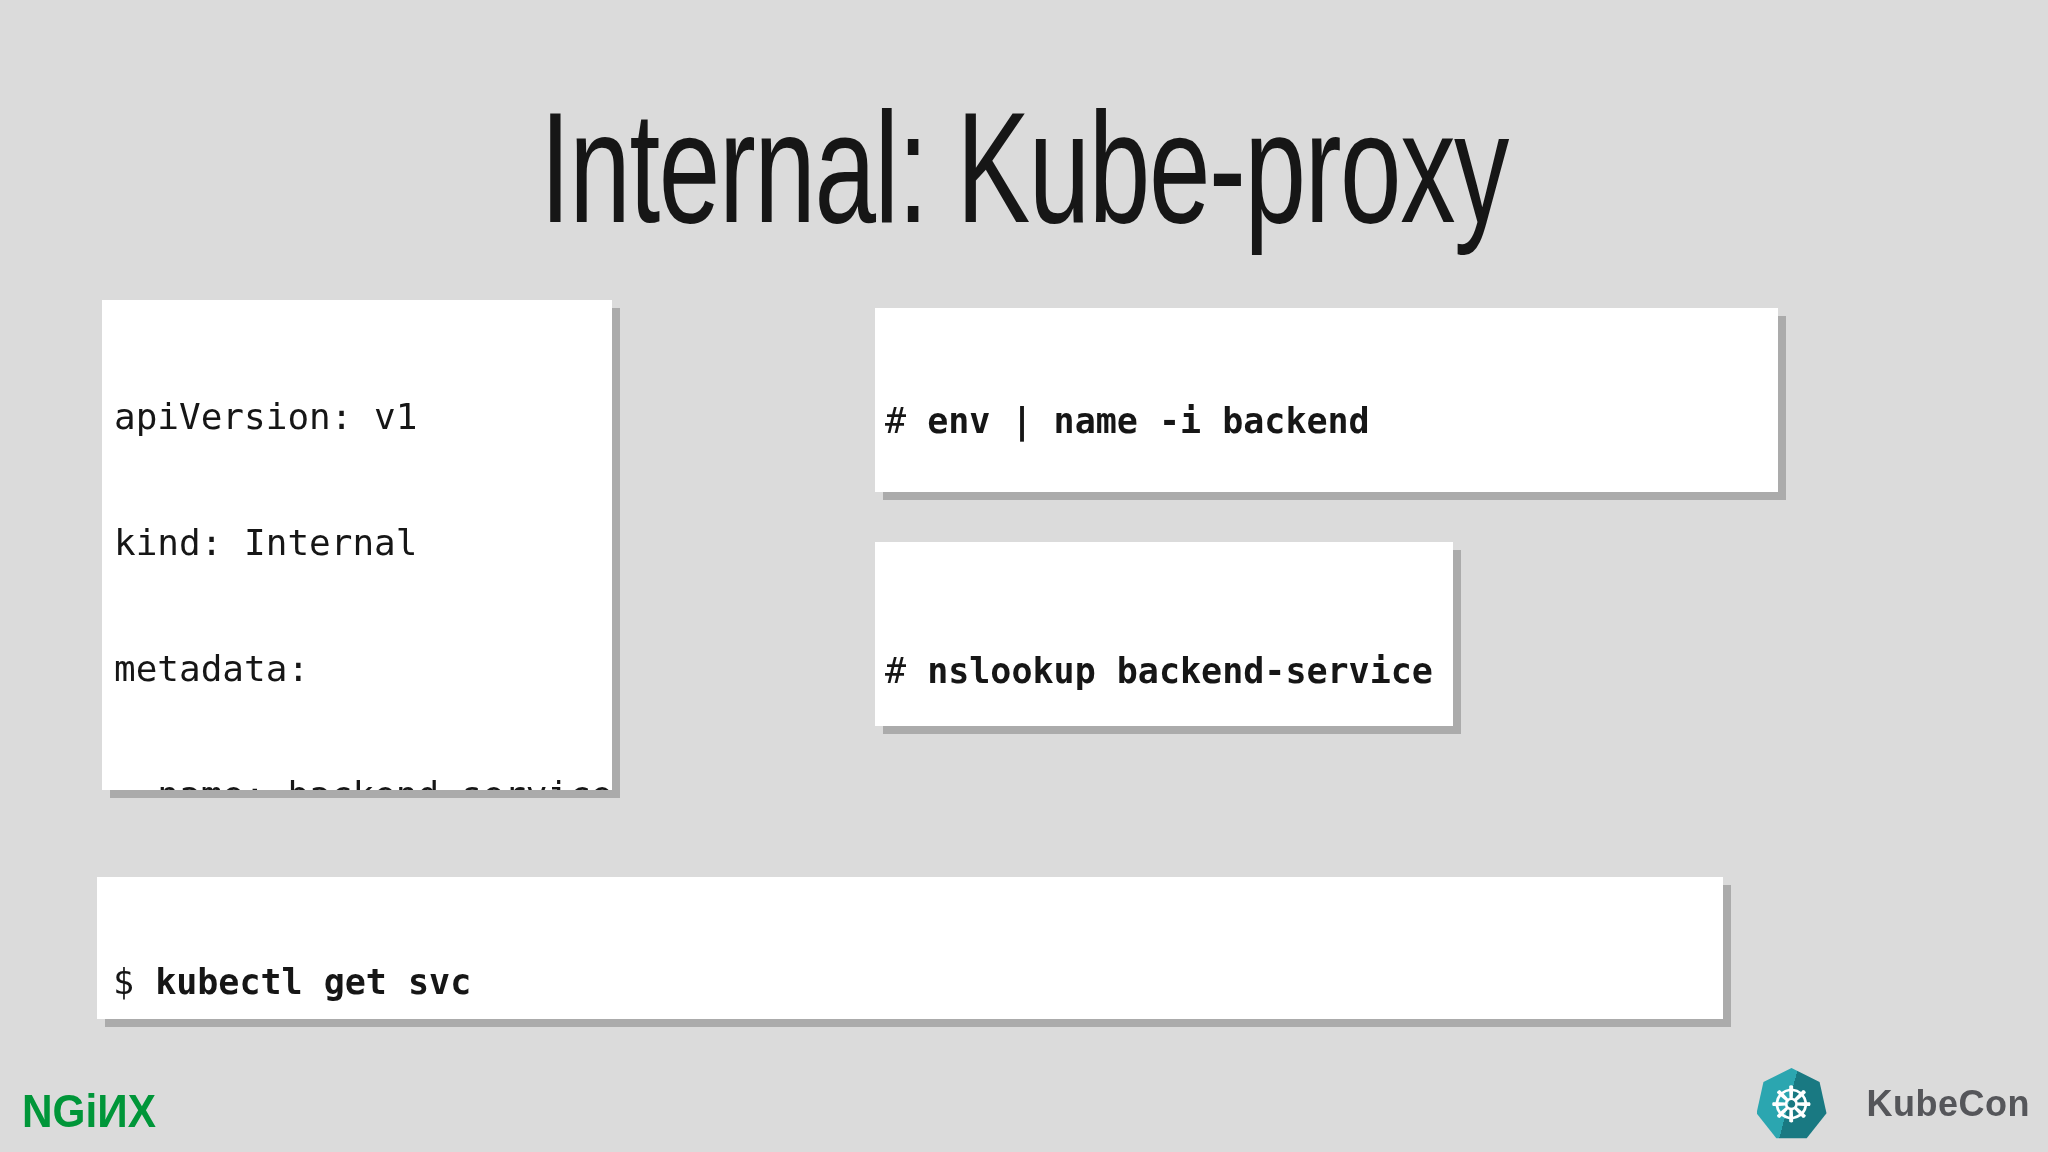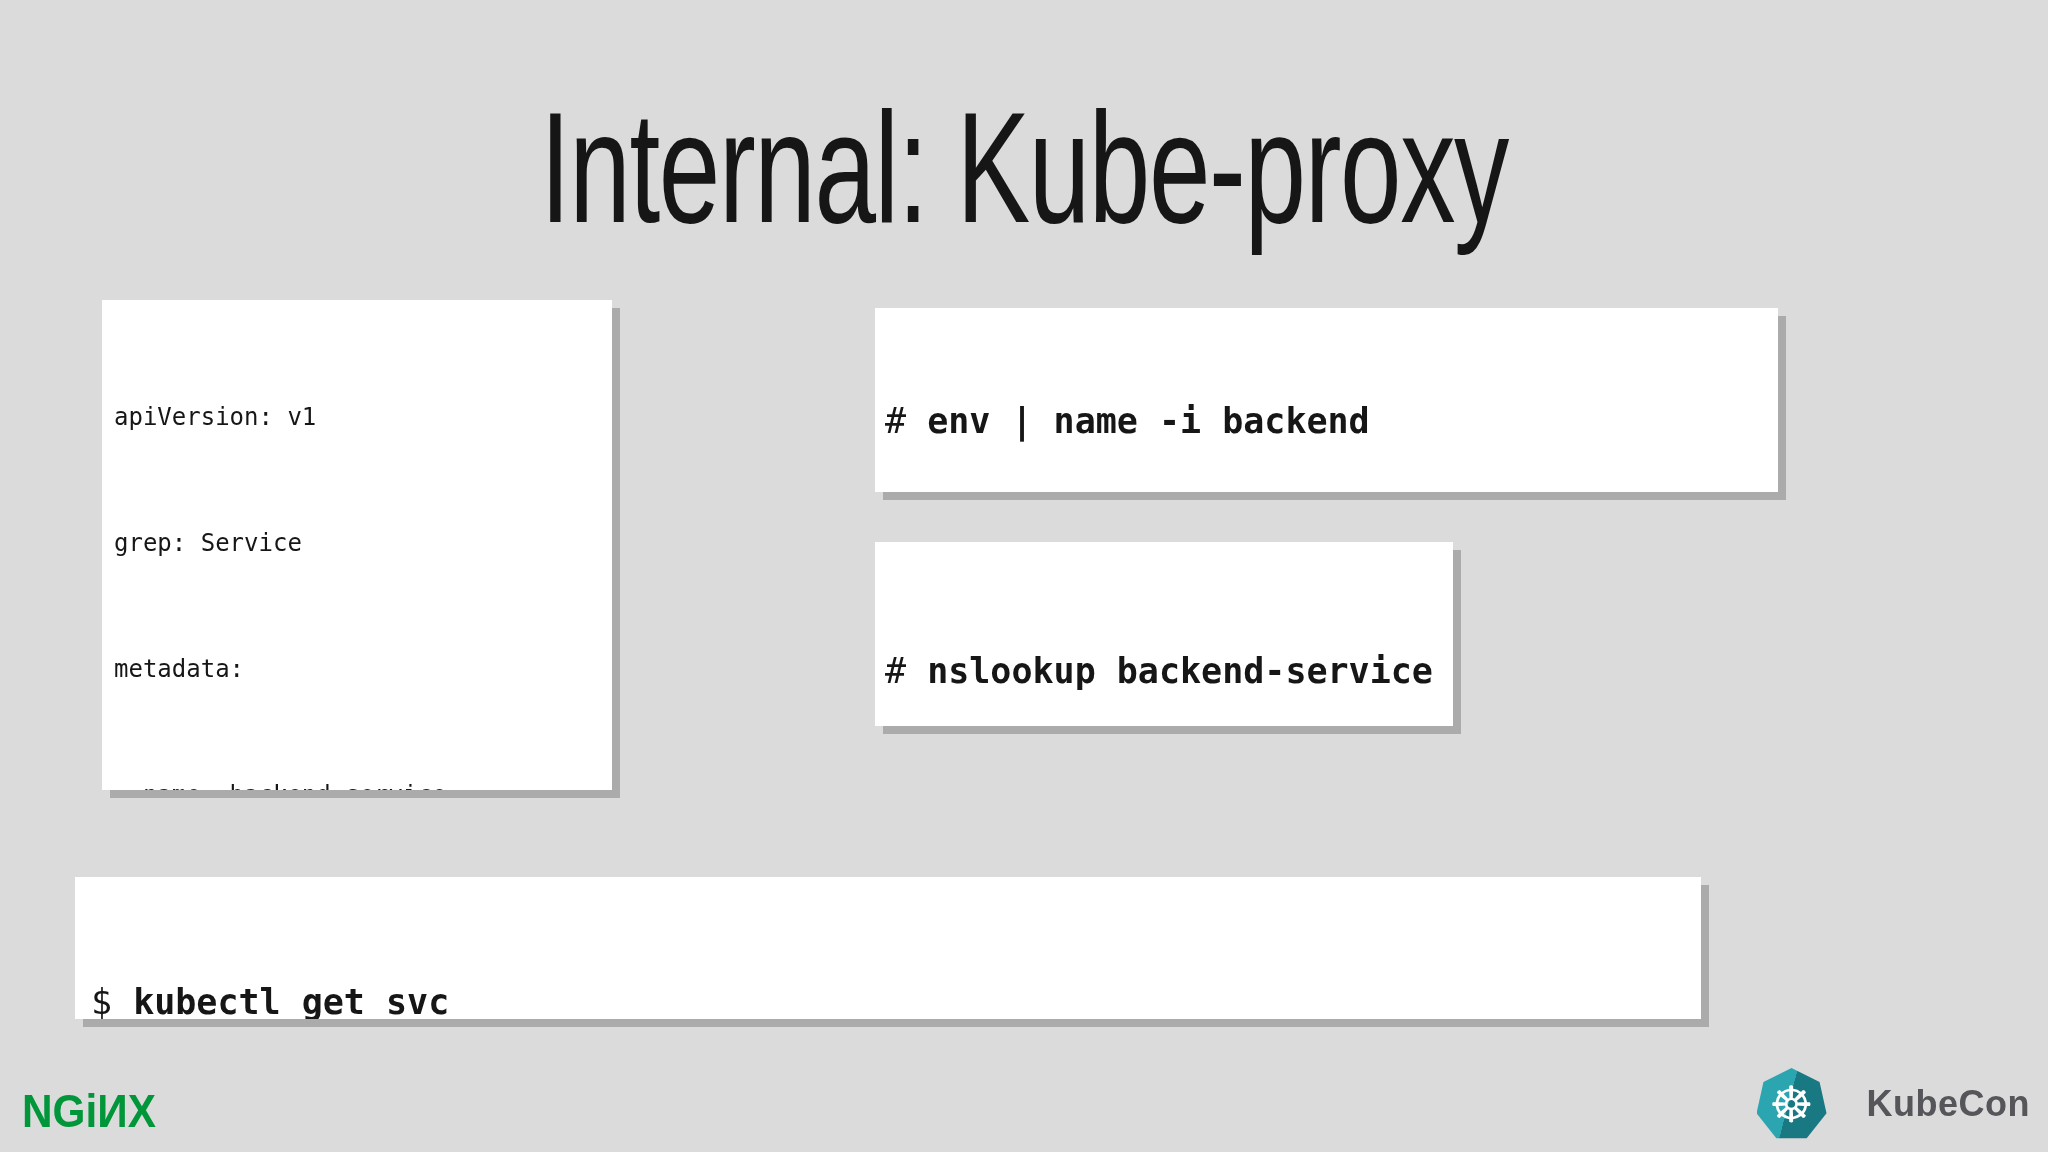--- a/index.html
+++ b/index.html
@@ -16,27 +16,27 @@
   }
   .codebox{
     position:absolute;background:#ffffff;box-sizing:border-box;
     box-shadow:8px 8px 0 #ababab;
     font-family:"DejaVu Sans Mono",monospace;color:#161616;
     white-space:pre;overflow:hidden;
   }
   .codebox .line{display:block;}
   .cmd{font-weight:700;}
   .box-yaml{left:102px;top:300px;width:510px;height:490px;
-    font-size:24px;line-height:42px;padding:12px 0 0 12px;}
+    font-size:36px;line-height:42px;padding:12px 0 0 12px;}
   .box-env{left:875px;top:308px;width:903px;height:184px;
     font-size:35px;line-height:42px;padding:8px 0 0 10px;}
   .box-nslookup{left:875px;top:542px;width:578px;height:184px;
     font-size:35px;line-height:42px;padding:24px 0 0 10px;}
-  .box-kubectl{left:75px;top:877px;width:1626px;height:142px;
-    font-size:35px;line-height:42px;padding:20px 0 0 16px;}
+  .box-kubectl{left:97px;top:877px;width:1626px;height:142px;
+    font-size:35px;line-height:42px;padding:0 0 0 16px;}
   .nginx-logo{
     position:absolute;left:22px;top:1088px;
     font-family:"Liberation Sans",sans-serif;font-weight:700;
     font-size:46px;line-height:1;color:#009639;
     transform:scaleX(0.92);transform-origin:left center;
     letter-spacing:0px;
   }
   .kubecon-logo{
     position:absolute;right:18px;top:1068px;
     display:flex;align-items:center;gap:10px;
@@ -58,21 +58,21 @@
 </style>
 </head>
 <body>
 
 <div class="slide">
 
   <h1 class="title">Internal: Kube-proxy</h1>
 
   <div class="codebox box-yaml">
     <span class="line">apiVersion: v1</span>
-    <span class="line">grep: Service</span>
+    <span class="line">kind: Internal</span>
     <span class="line">metadata:</span>
     <span class="line">  name: backend-service</span>
     
     
     
     
     
     
     
   </div>

